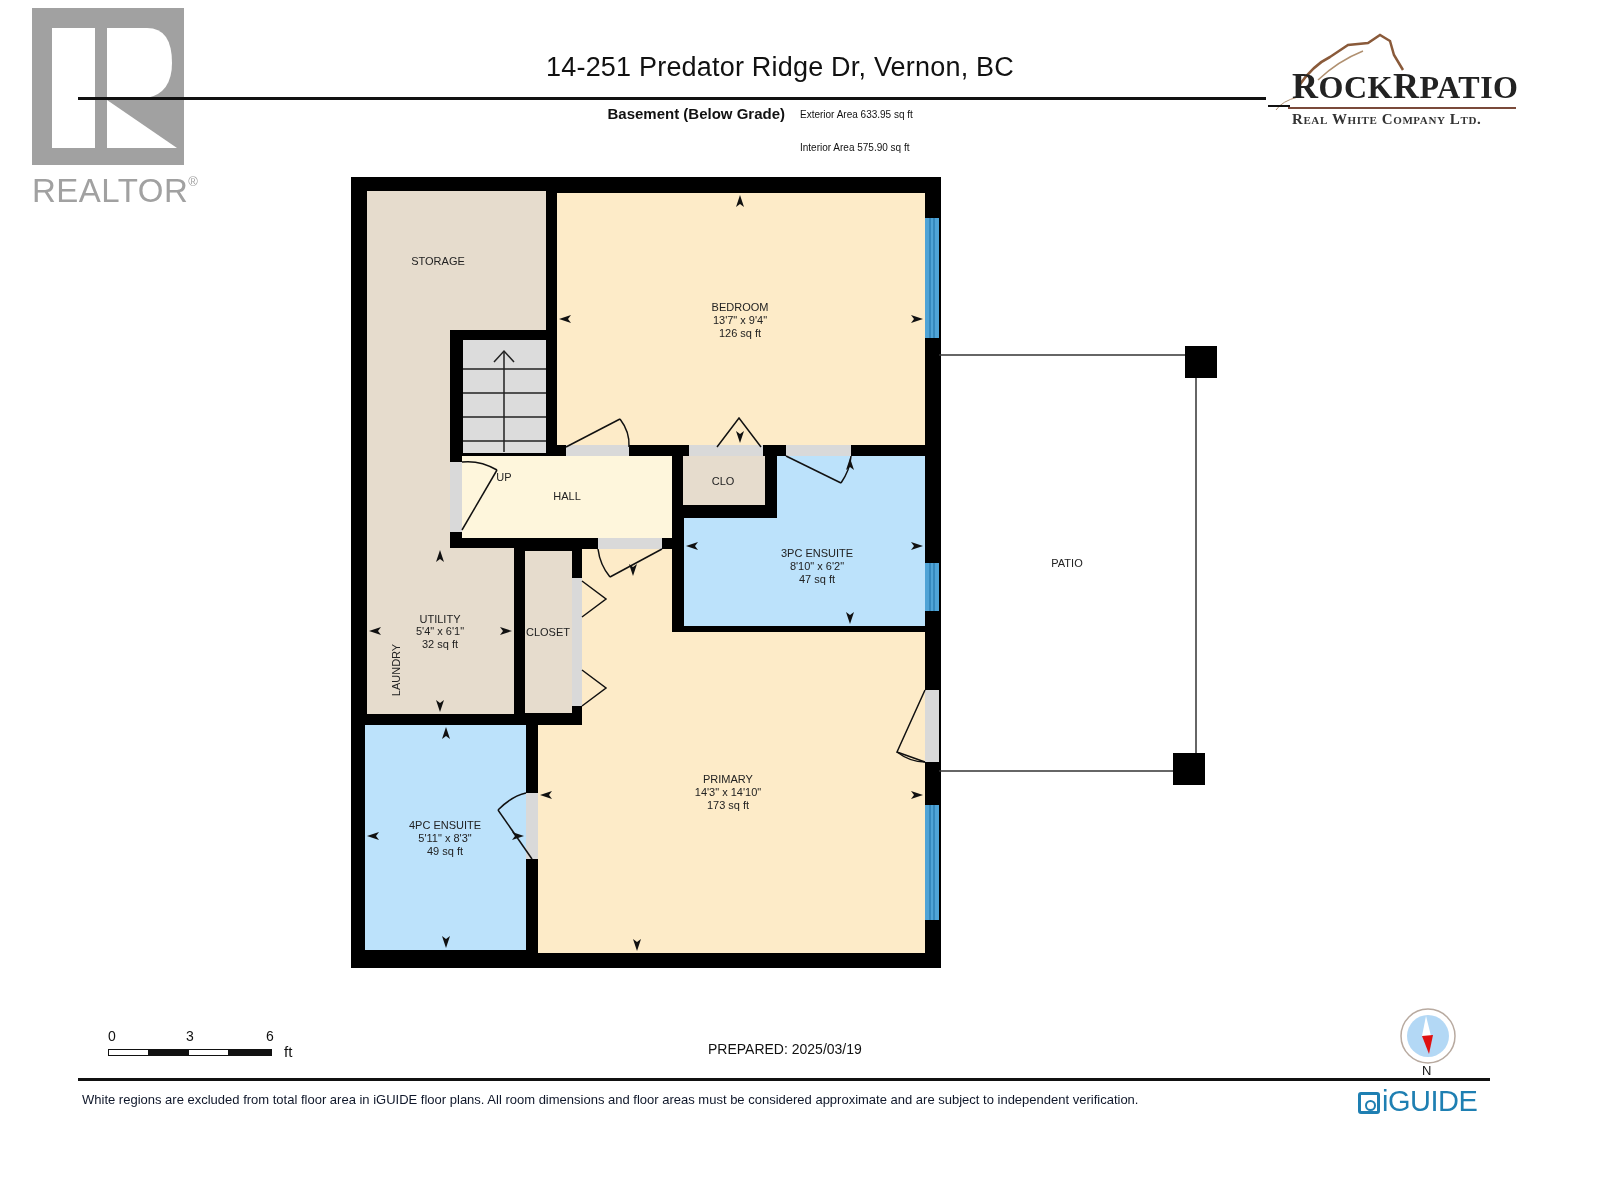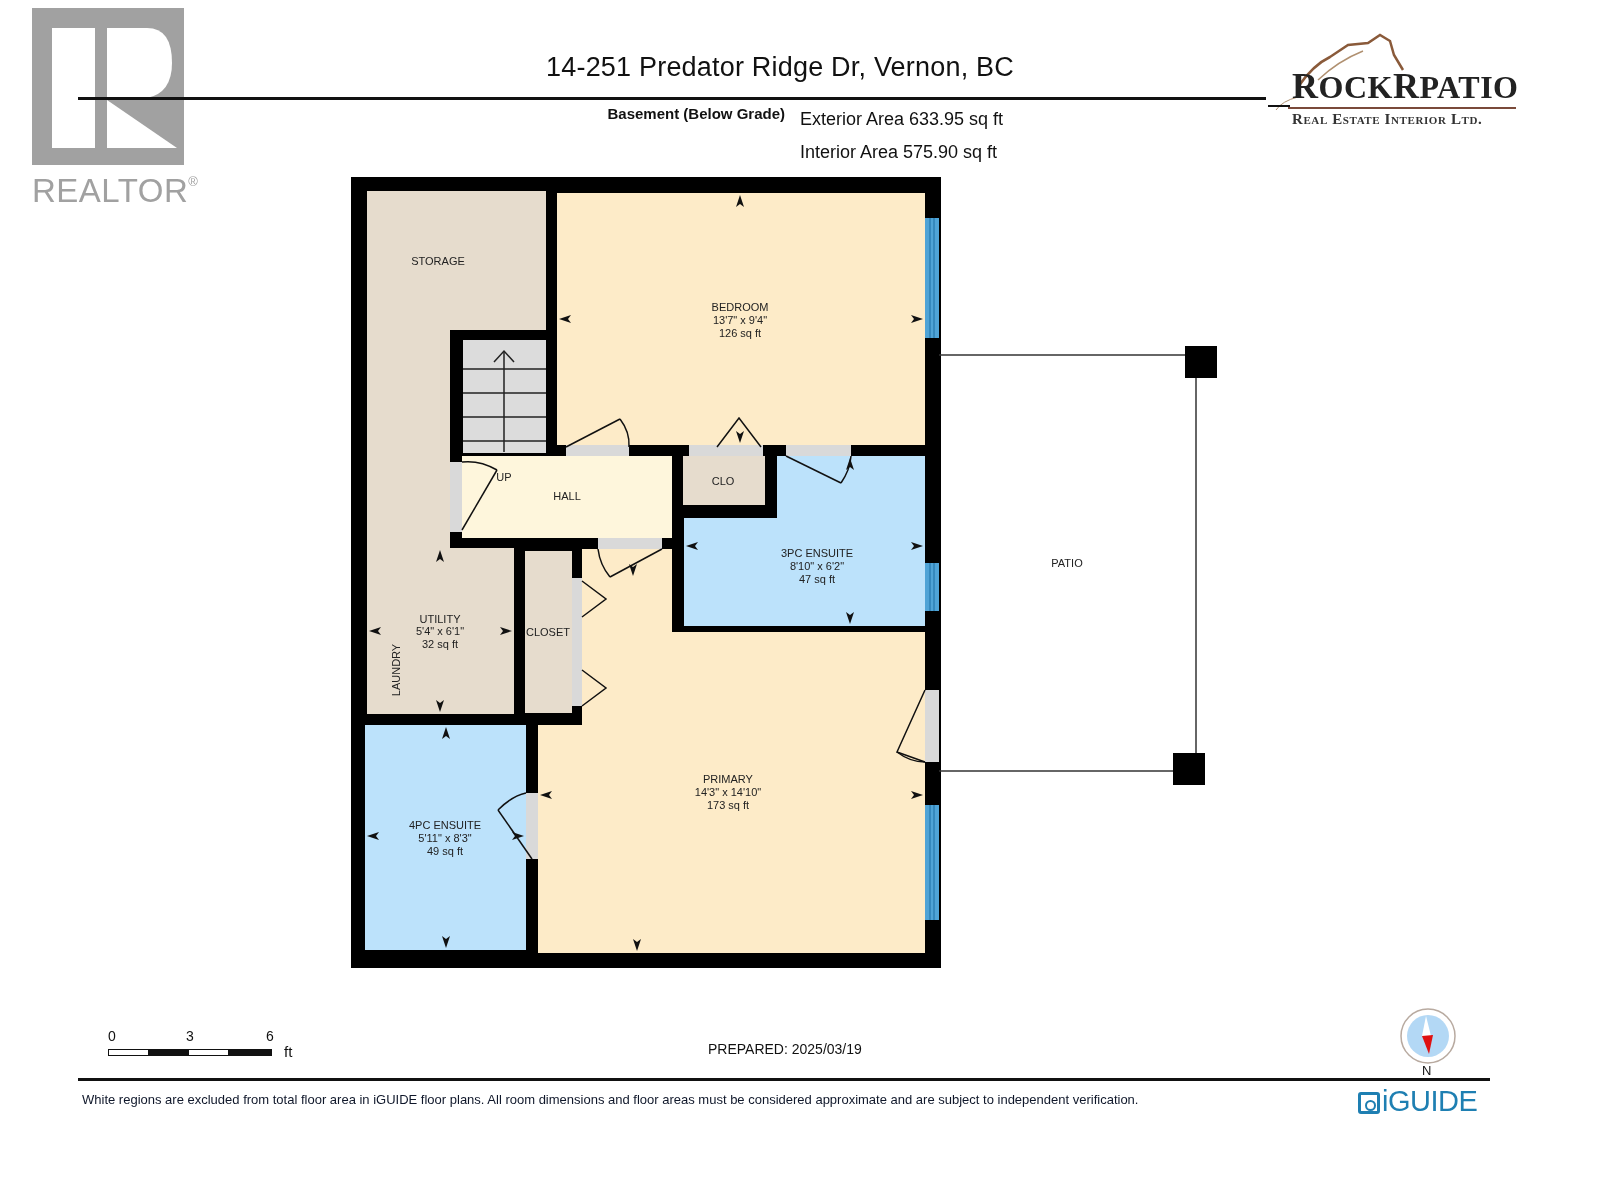--- a/index.html
+++ b/index.html
@@ -1,21 +1,21 @@
 <!DOCTYPE html>
 <html><head>
 <meta charset="utf-8">
 <style>
   html, body { margin:0; padding:0; background:#ffffff; }
   body { width:1600px; height:1200px; position:relative; overflow:hidden; font-family:"Liberation Sans", sans-serif; color:#111; }
   .abs { position:absolute; }
   .title { left:400px; top:52px; width:760px; text-align:center; font-size:27px; font-weight:normal; letter-spacing:0.2px; }
   .hdr-line { left:78px; top:97px; width:1188px; height:3px; background:#111; }
   .level { left:520px; top:105px; width:265px; text-align:right; font-size:15px; font-weight:bold; }
-  .area { left:800px; font-size:18px; }
+  .area { left:800px; font-size:10px; }
   .realtor { left:32px; top:8px; width:155px; height:195px; }
   .realtor .box { position:absolute; left:0; top:0; width:152px; height:157px; background:#a1a1a1; }
   .realtor .txt { position:absolute; left:0; top:164px; font-size:33px; color:#a1a1a1; letter-spacing:0.5px; }
   .realtor .reg { font-size:13px; vertical-align:top; position:relative; top:2px; }
   .rock { left:1268px; top:25px; width:280px; height:110px; }
   .rock .name { position:absolute; left:24px; top:40px; font-family:"Liberation Serif", serif; font-weight:bold; font-size:36px; color:#222; letter-spacing:0.5px; }
   .rock .name .sm { font-size:32px; }
   .rock .rule { position:absolute; left:20px; top:82px; width:228px; height:2px; background:#7a4a3a; }
   .rock .sub { position:absolute; left:24px; top:86px; font-family:"Liberation Serif", serif; font-weight:bold; font-size:15px; color:#333; letter-spacing:0.6px; }
   .rock .lead { position:absolute; left:0; top:80px; width:22px; height:2px; background:#111; }
@@ -57,21 +57,21 @@
 
 <div class="abs rock">
   <svg class="abs" style="left:0;top:0" width="280" height="90">
     <path d="M30 62 Q45 40 62 32 L80 20 L100 18 L112 10 L122 16 L126 30 L135 45" fill="none" stroke="#8a5a3a" stroke-width="2.5"></path>
     <path d="M50 55 Q70 36 95 26" fill="none" stroke="#b09070" stroke-width="1.5"></path>
     <path d="M8 85 Q14 76 30 72" fill="none" stroke="#b09070" stroke-width="1"></path>
   </svg>
   <div class="name"><span>R</span><span class="sm">OCK</span><span>R</span><span class="sm">PATIO</span></div>
   <div class="lead"></div>
   <div class="rule"></div>
-  <div class="sub" style="font-variant:small-caps">Real Estate Interior Ltd.</div>
+  <div class="sub" style="font-variant:small-caps">Real White Company Ltd.</div>
 </div>
 
 <svg class="abs plan" width="1600" height="1000">
 
   <rect x="351" y="177" width="590" height="791" fill="#000"></rect>
 
   <path d="M367 191 H546 V330 H450 V548 H514 V714 H367 Z" fill="#e6dccd"></path>
 
   <rect x="463" y="340" width="83" height="113" fill="#dcdcdc"></rect>
   <g stroke="#222" stroke-width="1.5">

